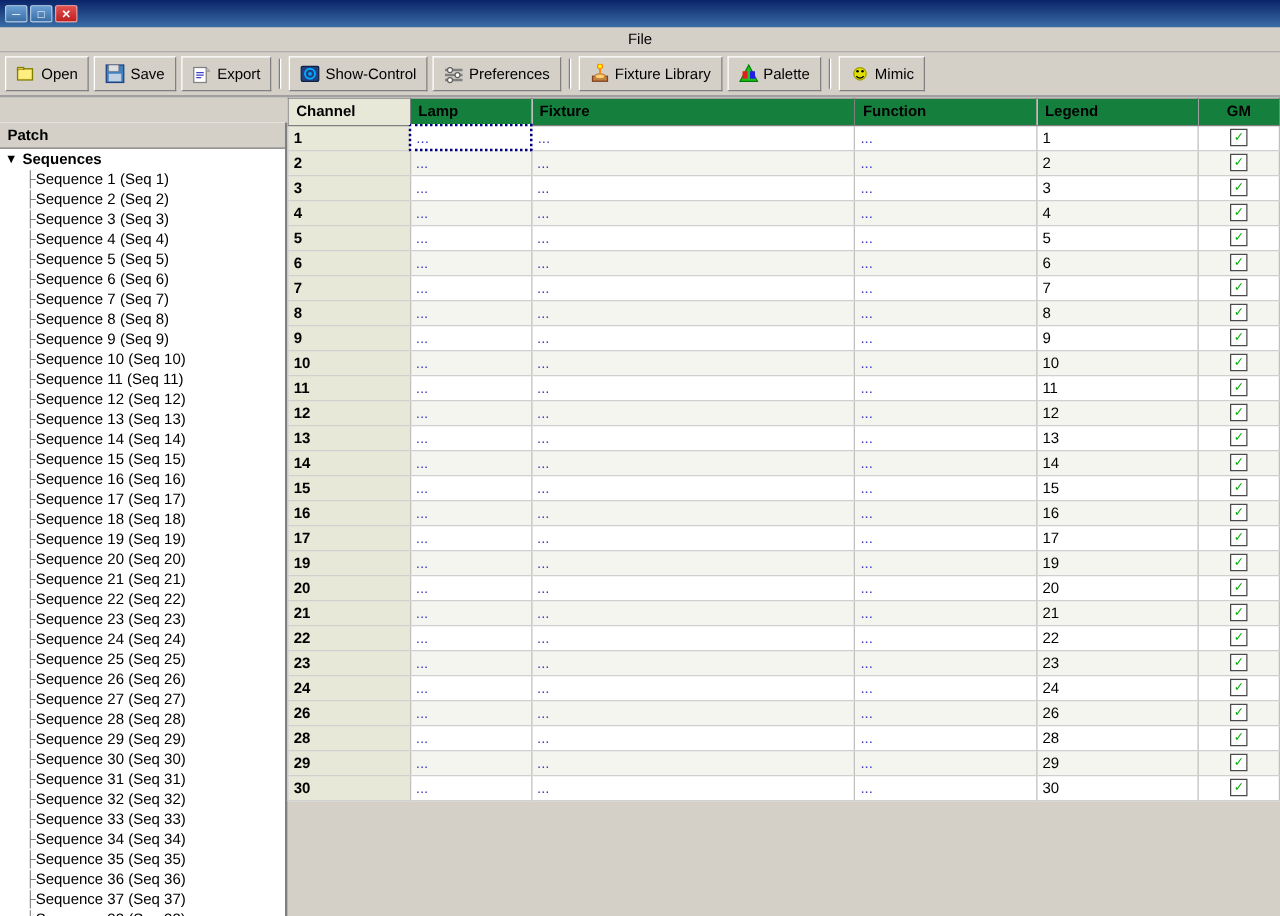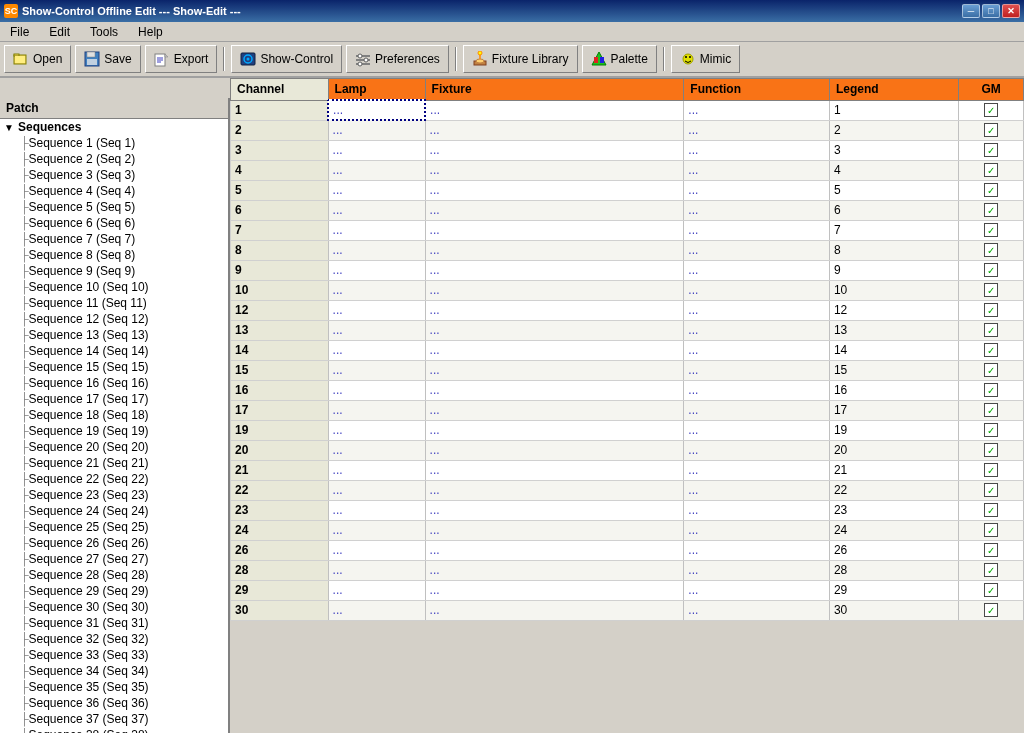--- a/index.html
+++ b/index.html
@@ -30,20 +30,21 @@
 
     
     .menu-bar {
       background: #d4d0c8;
       border-bottom: 1px solid #a0a0a0;
       height: 20px;
       display: flex;
       align-items: center;
       padding: 0 4px;
       gap: 8px;
+      flex-direction: column;
     }
     .menu-item {
       padding: 2px 6px;
       cursor: pointer;
       font-size: 12px;
     }
 
     
     .toolbar {
       background: #d4d0c8;
@@ -122,21 +123,21 @@
       flex: 1;
       overflow: auto;
       position: relative;
     }
     table {
       border-collapse: collapse;
       width: 100%;
       background: white;
     }
     thead th {
-      background: #f97316;
+      background: #15803d;
       border: 1px solid #808080;
       padding: 3px 6px;
       text-align: left;
       font-weight: bold;
       font-size: 12px;
       position: sticky;
       top: 0;
       z-index: 10;
       white-space: nowrap;
     }
@@ -177,24 +178,20 @@
     .left-panel-scroll::-webkit-scrollbar-track { background: #d4d0c8; }
     .left-panel-scroll::-webkit-scrollbar-thumb {
       background: #a0a0a0;
       border: 1px solid #808080;
     }
   </style>
 </head>
 <body>
 
 <div class="title-bar">
-  <div class="title-bar-left">
-    <div class="title-bar-icon">SC</div>
-    <span>Show-Control Offline Edit --- Show-Edit ---</span>
-  </div>
   <div class="title-bar-controls">
     <div class="title-btn">─</div>
     <div class="title-btn">□</div>
     <div class="title-btn close">✕</div>
   </div>
 </div>
 
 <div class="menu-bar">
   <div class="menu-item">File</div>
   <div class="menu-item">Edit</div>
@@ -582,20 +579,32 @@
               <td class="col-fixture"><span class="ellipsis">...</span></td>
               <td class="col-function"><span class="ellipsis">...</span></td>
               <td class="col-legend">10</td>
               <td class="col-gm">
                 <div class="checkbox-cell">
                   <div class="checkbox-icon" style="color: rgb(0, 170, 0);">✓</div>
                 </div>
               </td>
             </tr>
             <tr>
+              <td class="col-channel" style="background: rgb(232, 232, 216); font-weight: bold;">11</td>
+              <td class="col-lamp"><span class="ellipsis">...</span></td>
+              <td class="col-fixture"><span class="ellipsis">...</span></td>
+              <td class="col-function"><span class="ellipsis">...</span></td>
+              <td class="col-legend">11</td>
+              <td class="col-gm">
+                <div class="checkbox-cell">
+                  <div class="checkbox-icon" style="color: rgb(0, 170, 0);">✓</div>
+                </div>
+              </td>
+            </tr>
+            <tr>
               <td class="col-channel" style="background: rgb(232, 232, 216); font-weight: bold;">12</td>
               <td class="col-lamp"><span class="ellipsis">...</span></td>
               <td class="col-fixture"><span class="ellipsis">...</span></td>
               <td class="col-function"><span class="ellipsis">...</span></td>
               <td class="col-legend">12</td>
               <td class="col-gm">
                 <div class="checkbox-cell">
                   <div class="checkbox-icon" style="color: rgb(0, 170, 0);">✓</div>
                 </div>
               </td>

